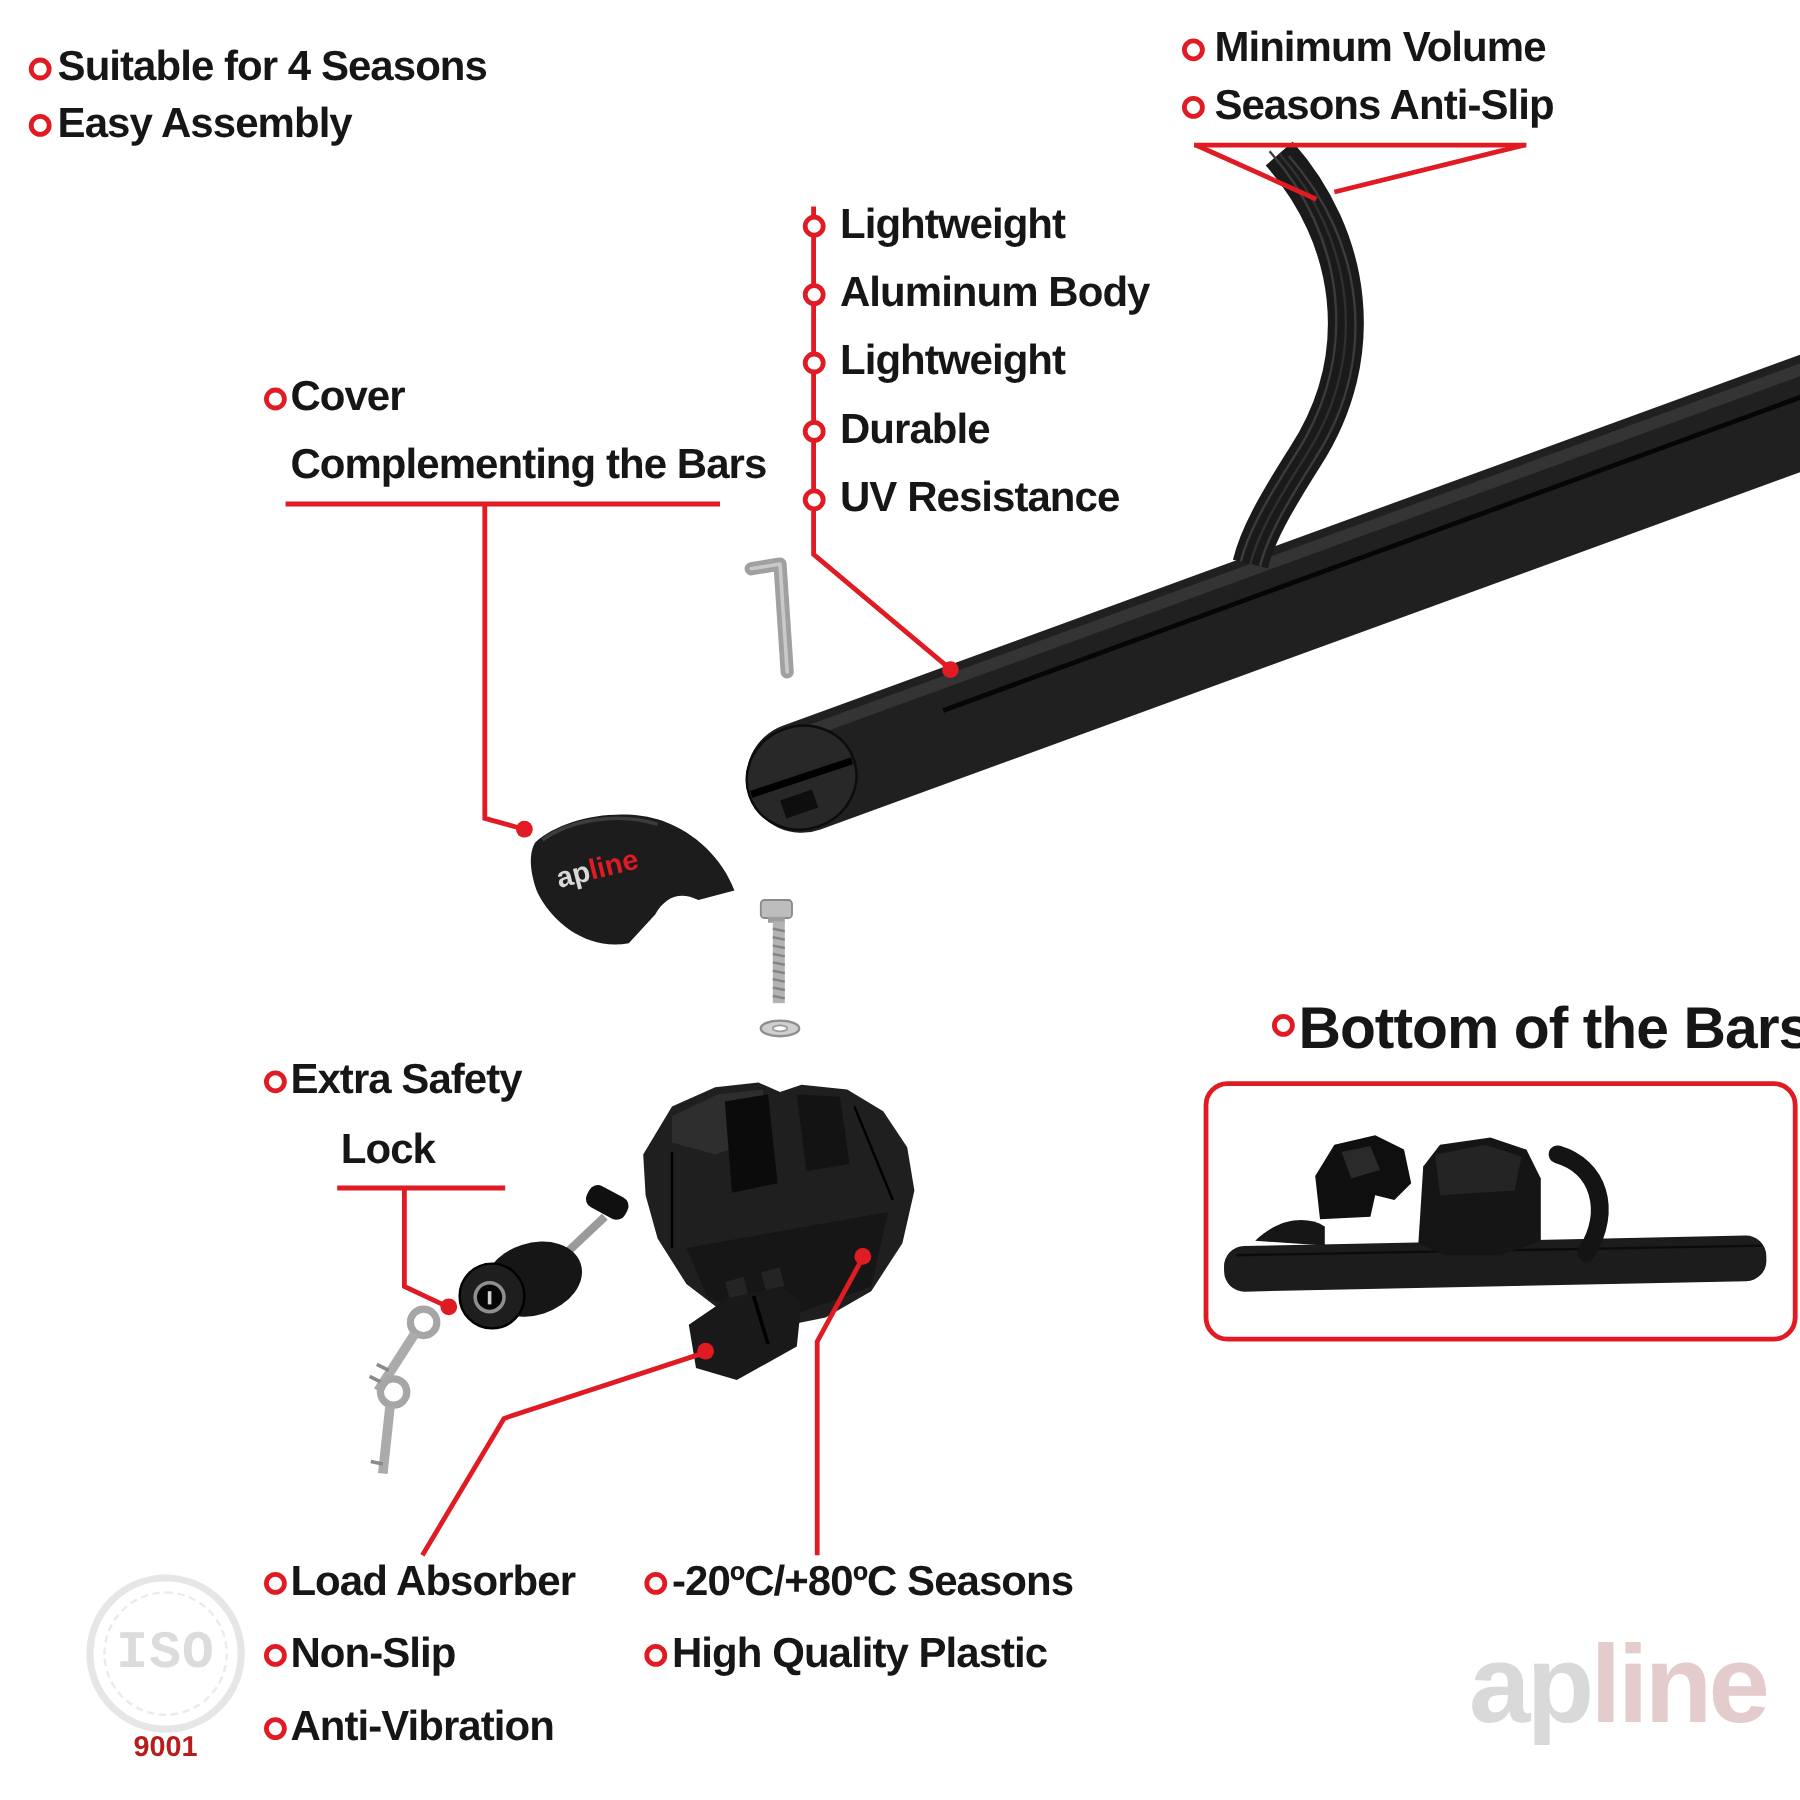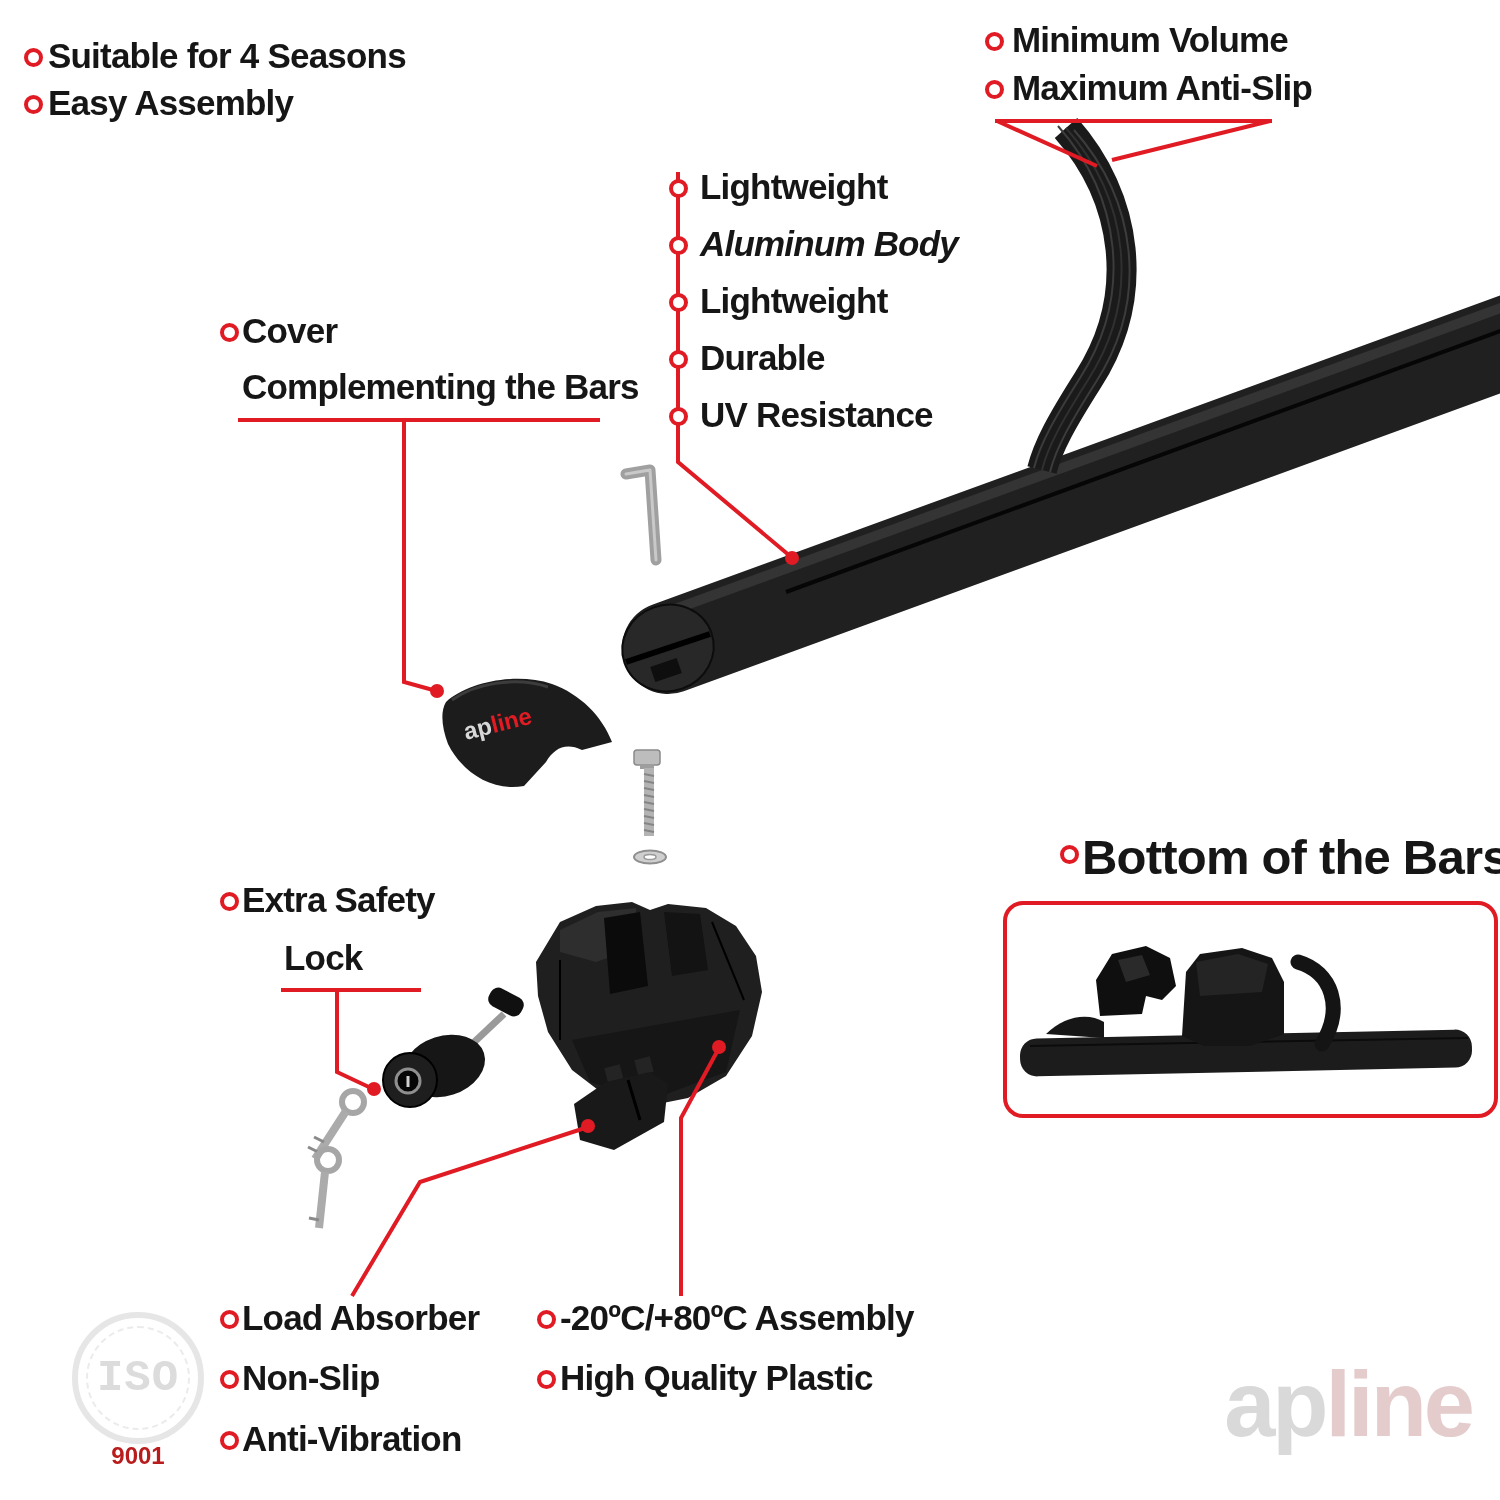--- a/index.html
+++ b/index.html
@@ -185,26 +185,26 @@
   <div class="detail-box"></div>
 
   <span class="bullet" style="left:23.5px;top:47.5px;"></span>
   <div class="label" style="left:48px;top:37px;">Suitable for 4 Seasons</div>
   <span class="bullet" style="left:23.5px;top:94.5px;"></span>
   <div class="label" style="left:48px;top:84px;">Easy Assembly</div>
 
   <span class="bullet" style="left:984.5px;top:31.5px;"></span>
   <div class="label" style="left:1012px;top:21px;">Minimum Volume</div>
   <span class="bullet" style="left:984.5px;top:79.5px;"></span>
-  <div class="label" style="left:1012px;top:69px;">Maximum Anti-Slip</div>
+  <div class="label" style="left:1012px;top:69px;">Seasons Anti-Slip</div>
 
   <span class="bullet" style="left:668.5px;top:178.5px;"></span>
   <div class="label" style="left:700px;top:168px;">Lightweight</div>
   <span class="bullet" style="left:668.5px;top:235.5px;"></span>
-  <div class="label" style="left:700px;top:225px;font-style:italic;">Aluminum Body</div>
+  <div class="label" style="left:700px;top:225px;">Aluminum Body</div>
   <span class="bullet" style="left:668.5px;top:292.5px;"></span>
   <div class="label" style="left:700px;top:282px;">Lightweight</div>
   <span class="bullet" style="left:668.5px;top:349.5px;"></span>
   <div class="label" style="left:700px;top:339px;">Durable</div>
   <span class="bullet" style="left:668.5px;top:406.5px;"></span>
   <div class="label" style="left:700px;top:396px;">UV Resistance</div>
 
   <span class="bullet" style="left:219.5px;top:322.5px;"></span>
   <div class="label" style="left:242px;top:312px;">Cover</div>
   <div class="label" style="left:242px;top:368px;">Complementing the Bars</div>
@@ -217,17 +217,17 @@
   <div class="label big" style="left:1082px;top:831px;">Bottom of the Bars</div>
 
   <span class="bullet" style="left:219.5px;top:1309.5px;"></span>
   <div class="label" style="left:242px;top:1299px;">Load Absorber</div>
   <span class="bullet" style="left:219.5px;top:1369.5px;"></span>
   <div class="label" style="left:242px;top:1359px;">Non-Slip</div>
   <span class="bullet" style="left:219.5px;top:1430.5px;"></span>
   <div class="label" style="left:242px;top:1420px;">Anti-Vibration</div>
 
   <span class="bullet" style="left:536.5px;top:1309.5px;"></span>
-  <div class="label" style="left:560px;top:1299px;">-20ºC/+80ºC Assembly</div>
+  <div class="label" style="left:560px;top:1299px;">-20ºC/+80ºC Seasons</div>
   <span class="bullet" style="left:536.5px;top:1369.5px;"></span>
   <div class="label" style="left:560px;top:1359px;">High Quality Plastic</div>
 
 </div>
 
 </body></html>

